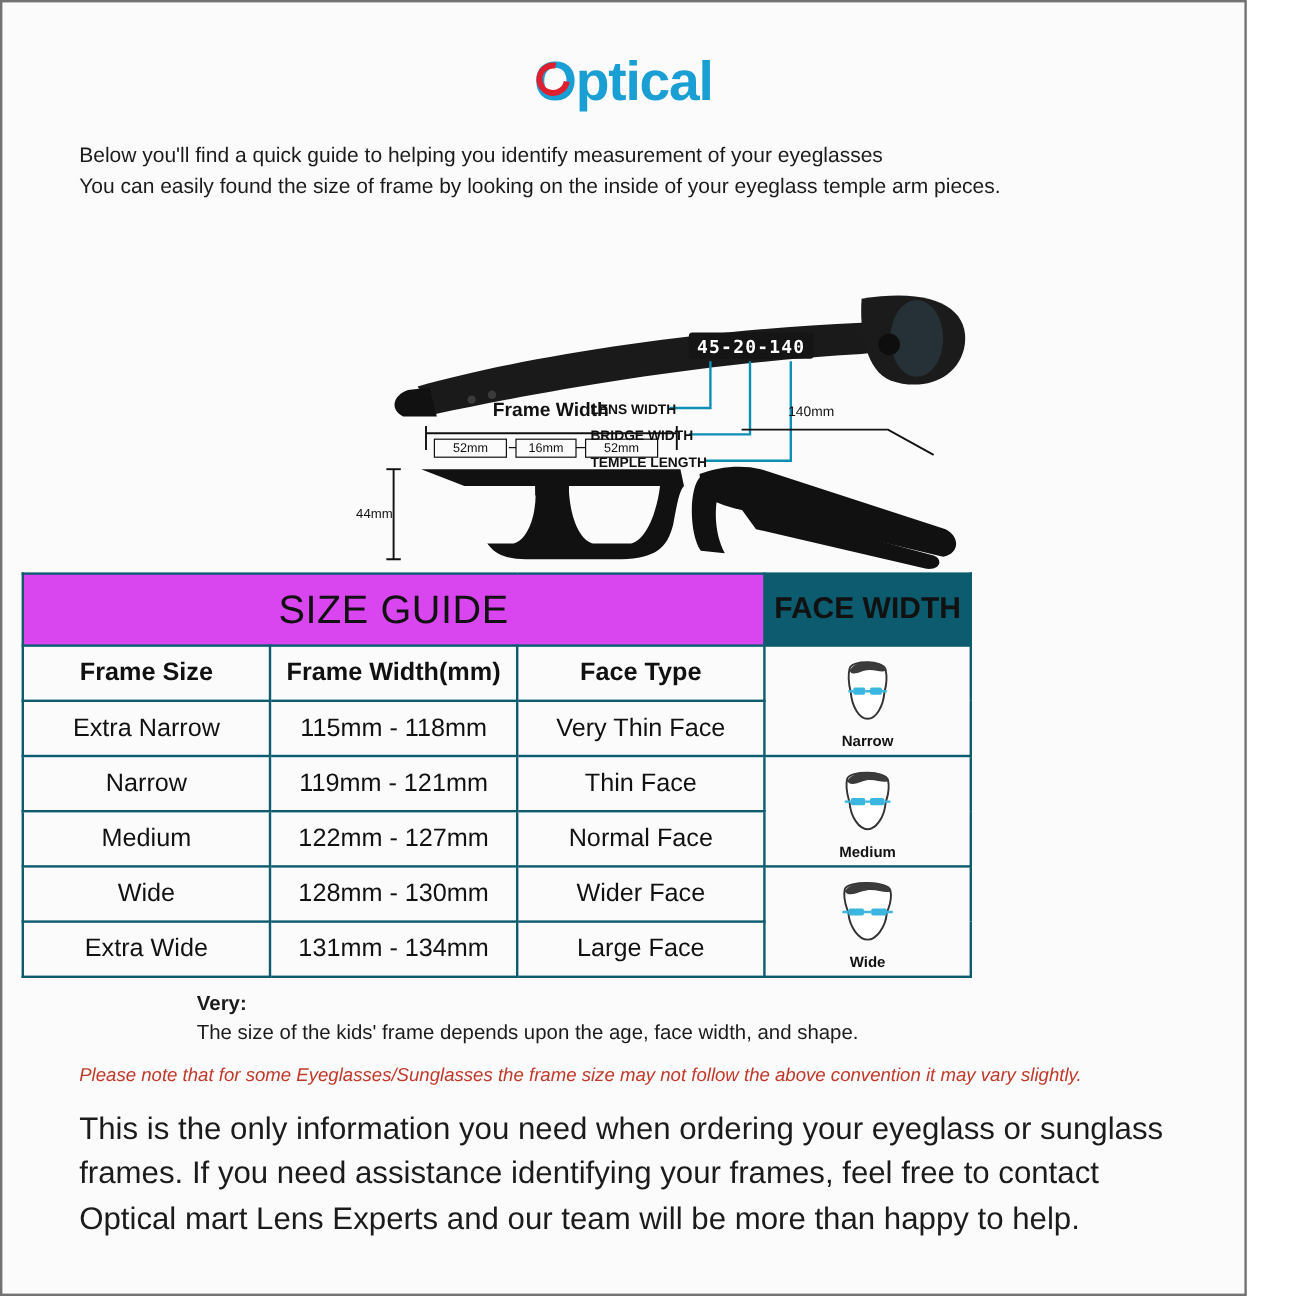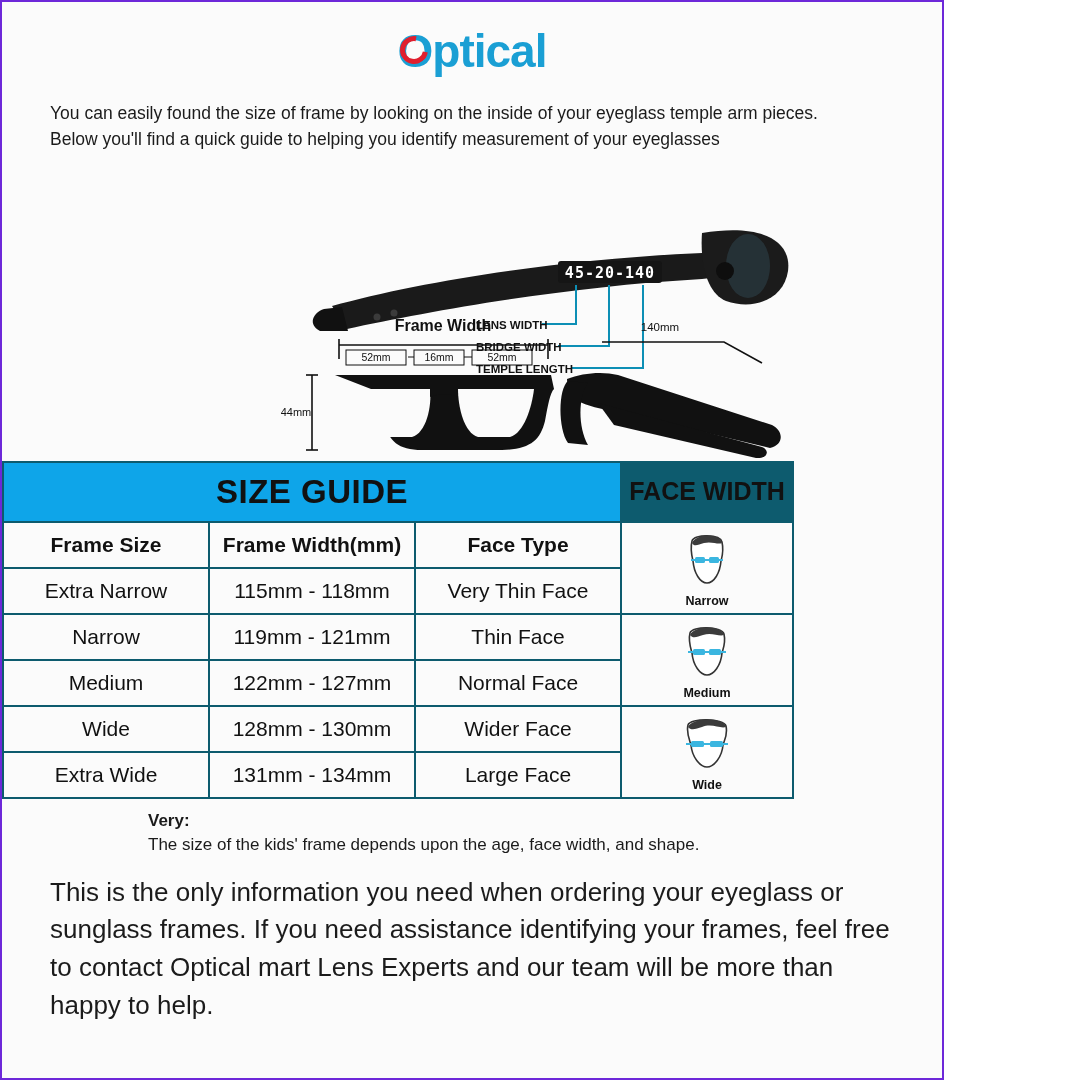--- a/index.html
+++ b/index.html
@@ -4,24 +4,24 @@
 <style>
   * { box-sizing: border-box; }
   html, body {
     margin: 0; padding: 0;
     width: 1080px; height: 1080px;
     font-family: "Liberation Sans", sans-serif;
     background: #ffffff;
   }
   .page {
     position: relative;
-    width: 944px; height: 1080px;
+    width: 1039px; height: 1080px;
     background: #fbfbfb;
-    border: 2px solid #6d28d9;
-    padding: 0;
+    border: 2px solid #737373;
+    padding: 16px;
     overflow: hidden;
   }
   
   .logo-wrap {
     width: 100%;
     text-align: center;
     padding-top: 26px;
   }
   .logo-line1 {
     font-size: 46px;
@@ -76,24 +76,24 @@
     border-collapse: collapse;
     table-layout: fixed;
   }
   table.size-guide td, table.size-guide th {
     border: 2px solid #0d5b6e;
     text-align: center;
     vertical-align: middle;
     color: #111111;
   }
   .sg-title {
-    background: #0ea5e9;
+    background: #d946ef;
     color: #ffffff;
     font-size: 33px;
-    font-weight: bold;
+    font-weight: normal;
     letter-spacing: 0.5px;
     height: 60px;
   }
   .fw-title {
     background: #0d5b6e;
     color: #ffffff;
     font-size: 25px;
     font-weight: bold;
     height: 60px;
     width: 172px;
@@ -150,22 +150,22 @@
   <div class="logo-wrap">
     <div class="logo-line1">
       <span class="logo-o">
         <span class="ring"></span>
         <span class="logo-rest">Optical</span>
       </span>
     </div>
   </div>
 
   <div class="intro">
+    <div>Below you'll find a quick guide to helping you identify measurement of your eyeglasses</div>
     <div>You can easily found the size of frame by looking on the inside of your eyeglass temple arm pieces.</div>
-    <div>Below you'll find a quick guide to helping you identify measurement of your eyeglasses</div>
   </div>
 
   <div class="illus">
     <svg width="1080" height="300" viewBox="0 0 1080 300">
 
       <g transform="translate(0,0)">
 
         <path d="M330 145 C 420 120, 560 98, 700 92 L 745 90 L 752 112 L 700 118 C 560 126, 430 150, 345 168 Z" fill="#1a1a1a"></path>
 
         <path d="M322 148 C 310 152, 306 164, 318 170 L 346 170 L 340 146 Z" fill="#111"></path>
@@ -331,16 +331,17 @@
       <td>Large Face</td>
     </tr>
   </tbody>
     </table>
 
   <div class="notes">
     <div><b>Very:</b></div>
     <div>The size of the kids' frame depends upon the age, face width, and shape.</div>
   </div>
 
+  <div class="disclaimer">Please note that for some Eyeglasses/Sunglasses the frame size may not follow the above convention it may vary slightly.</div>
 
   <div class="closing">This is the only information you need when ordering your eyeglass or sunglass frames. If you need assistance identifying your frames, feel free to contact Optical mart Lens Experts and our team will be more than happy to help.</div>
 
 </div>
 
 </body></html>

